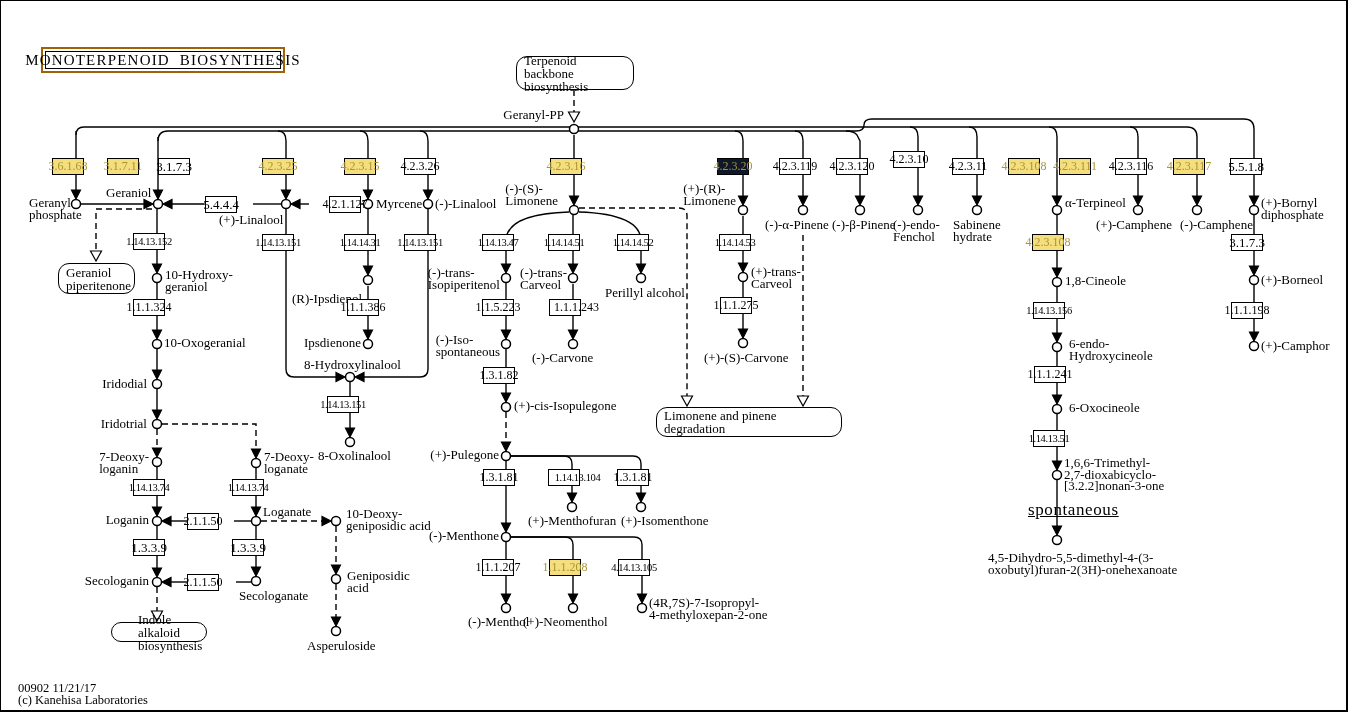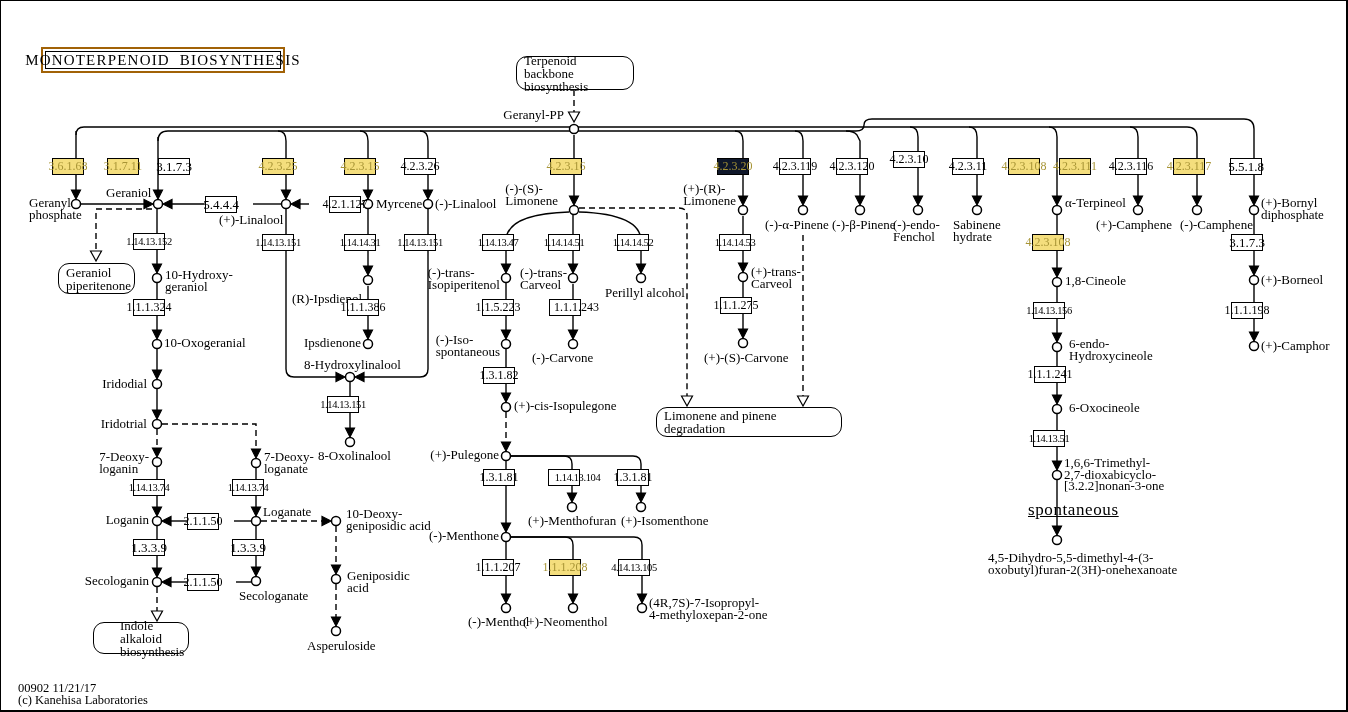--- a/index.html
+++ b/index.html
@@ -480,17 +480,17 @@
       <span>Terpenoid backbone</span>
       <span>biosynthesis</span>
     </div>
     <div class="map" style="left: 57px; top: 262px; width: 77px; height: 31px;">
       <span>Geraniol</span>
       <span>piperitenone</span>
     </div>
     <div class="map" style="left: 655px; top: 406px; width: 186px; height: 30px;">
       <span>Limonene and pinene degradation</span>
     </div>
-    <div class="map" style="left: 92px; top: 621px; width: 96px; height: 32px; padding-left: 26px;">
+    <div class="map" style="left: 110px; top: 621px; width: 96px; height: 20px; padding-left: 26px;">
       <span>Indole alkaloid</span>
       <span>biosynthesis</span>
     </div>
   </div>
 
 </body></html>

